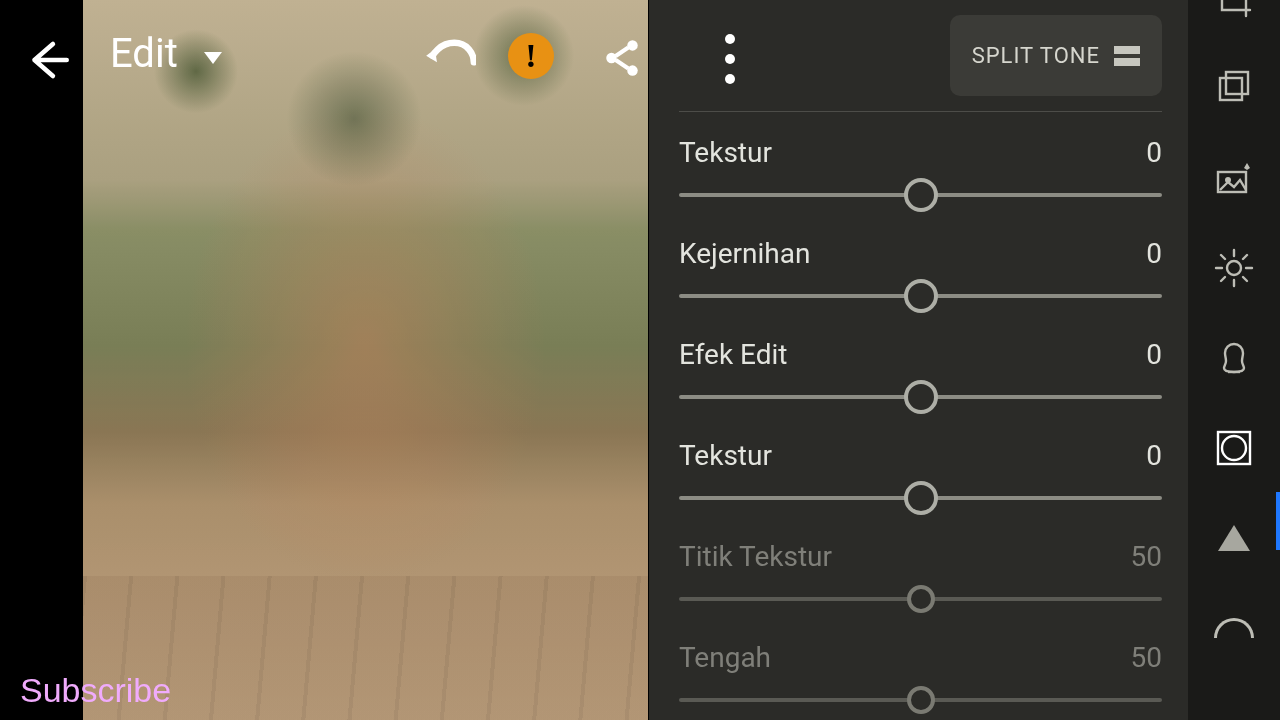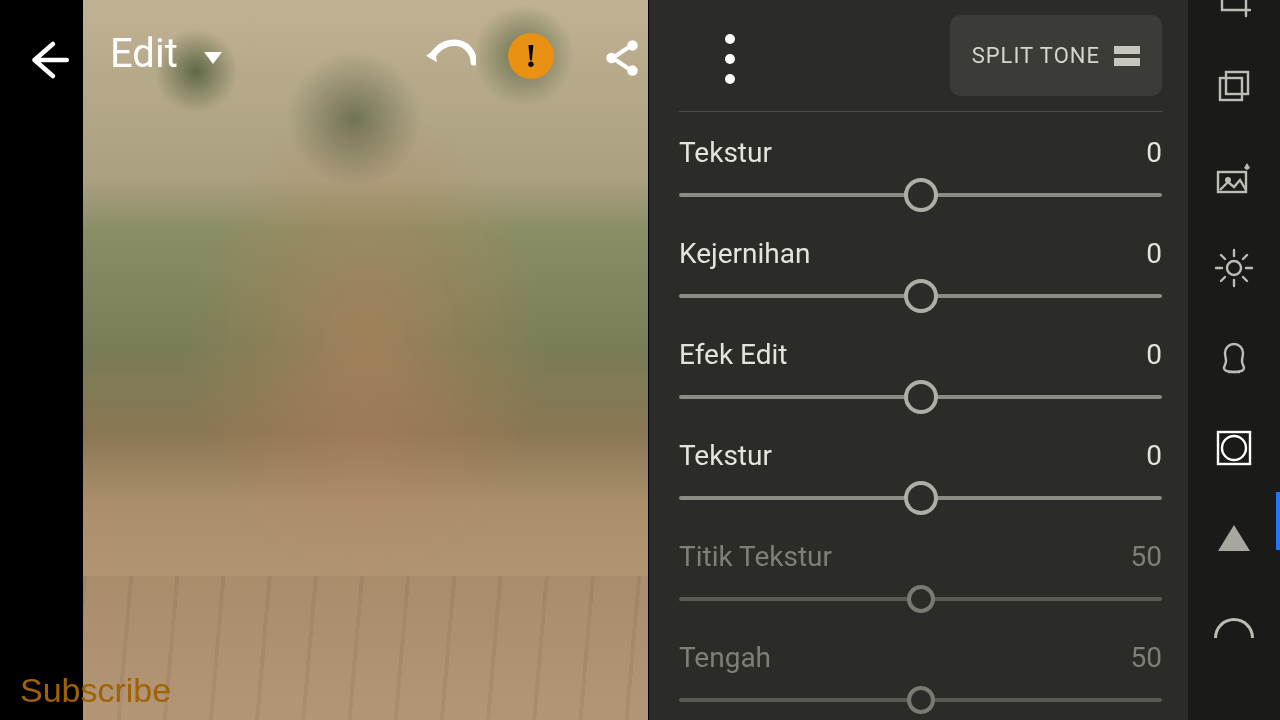--- a/index.html
+++ b/index.html
@@ -56,21 +56,21 @@
   .warn-badge { position:absolute; left:508px; top:33px; width:46px;height:46px; border-radius:50%; background:#e89113; display:flex;align-items:center;justify-content:center;}
   .warn-badge span{ color:#000; font-size:34px; font-weight:900; font-family: Georgia, serif;}
 
   .share-btn { position:absolute; left:596px; top:32px; width:52px;height:52px;}
   .share-btn svg{ width:42px;height:42px; fill:#fff;}
 
   .more-btn { position:absolute; left:713px; top:34px; width:34px; height:50px; display:flex; flex-direction:column; justify-content:space-between; align-items:center;}
   .more-btn i{ width:10px;height:10px;border-radius:50%;background:#fff; display:block;}
 
   .subscribe {
-    position:absolute; left:20px; bottom:10px; color:#a16207; font-size:34px; font-weight:400;
+    position:absolute; left:20px; bottom:10px; color:#f0abfc; font-size:34px; font-weight:400;
     font-family: Arial, sans-serif;
   }
 
   
   .right-area { position:relative; width:632px; height:720px; background:#000; display:flex; }
   .sliders-panel {
     width:540px; height:720px; background:#2b2b28;
     border-left:1px solid #000;
     padding:0 26px 0 30px;
     position:relative;

